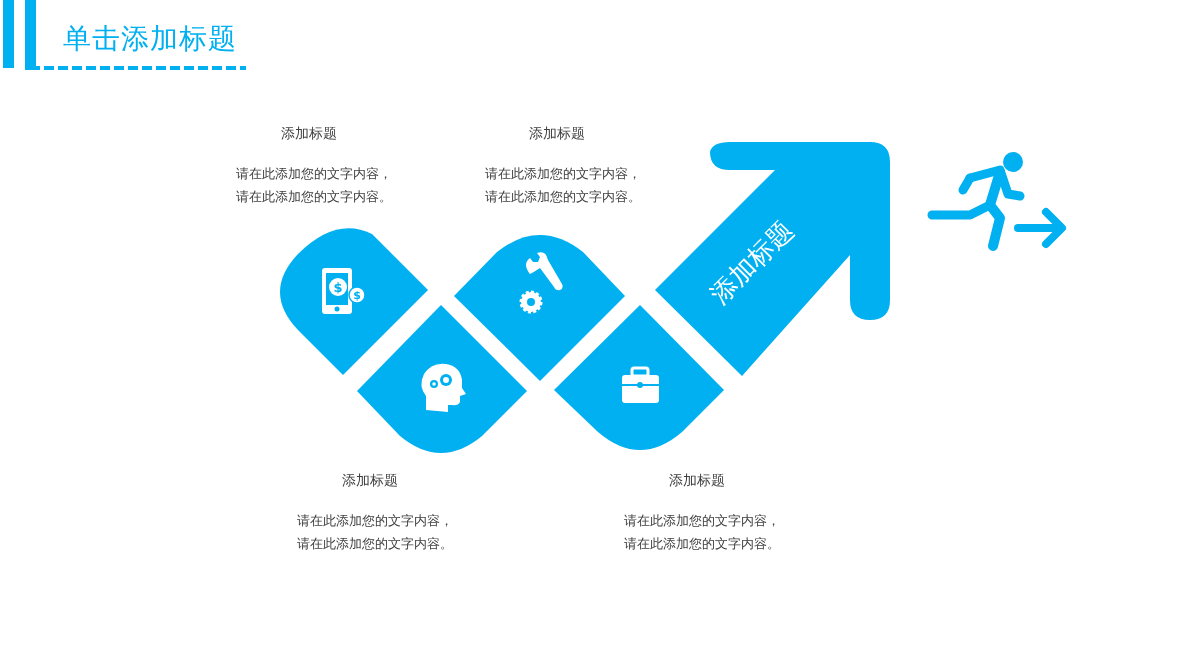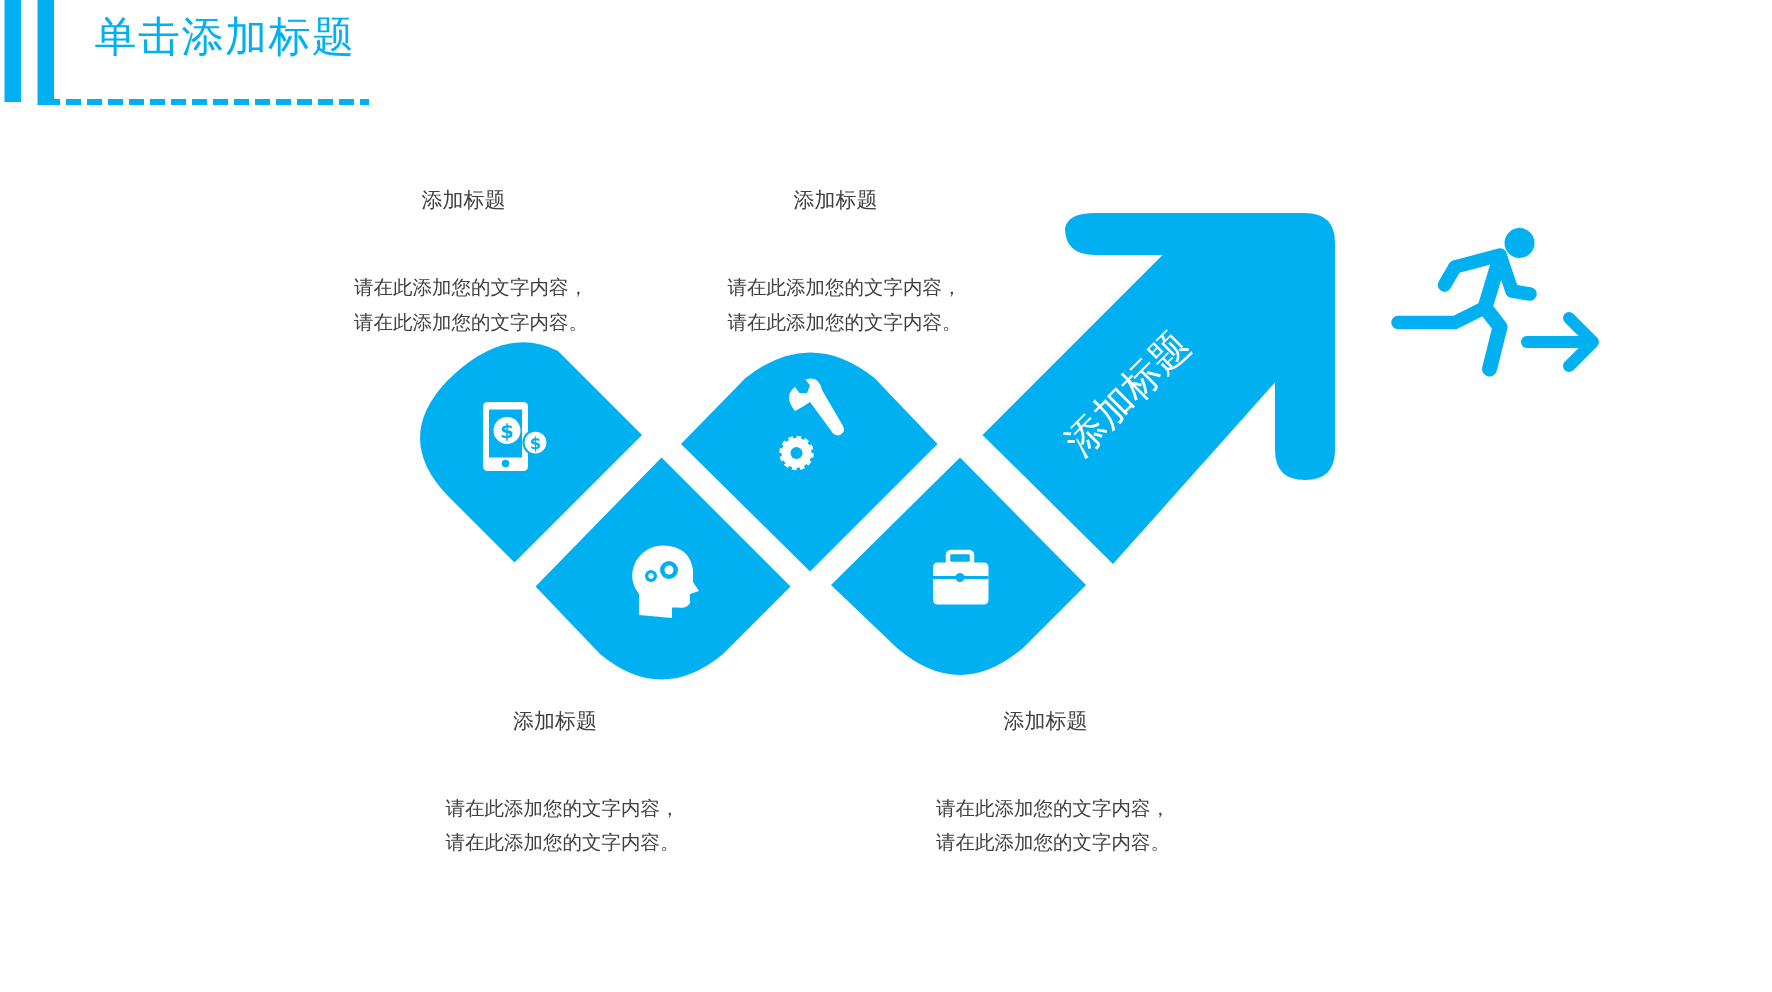--- a/index.html
+++ b/index.html
@@ -6,25 +6,25 @@
   body {
     width: 1181px; height: 661px; background: #ffffff; position: relative; overflow: hidden;
     font-family: "DejaVu Sans", "Liberation Sans", sans-serif;
   }
   .bar { position: absolute; background: #00b0f0; }
   .dash-line {
     position: absolute; left: 30px; top: 66px; width: 216px; height: 4px;
     background: repeating-linear-gradient(90deg, #00b0f0 0 10px, transparent 10px 14px);
   }
   .page-title {
-    position: absolute; left: 63px; top: 6px; font-size: 28px; color: #00b0f0; letter-spacing: 1px;
+    position: absolute; left: 63px; top: 20px; font-size: 28px; color: #00b0f0; letter-spacing: 1px;
   }
   .block { position: absolute; text-align: left; color: #404040; }
   .block .b-title { font-size: 14px; color: #404040; position: absolute; white-space: nowrap; }
-  .block .b-text { font-size: 13px; line-height: 23px; position: absolute; white-space: nowrap; margin-top: 19px; }
+  .block .b-text { font-size: 13px; line-height: 23px; position: absolute; white-space: nowrap; }
   svg.diagram { position: absolute; left: 0; top: 0; }
   .arrow-label {
     position: absolute; left: 700px; top: 245px; font-size: 26px; color: #ffffff;
     transform: rotate(-45deg); transform-origin: center; white-space: nowrap;
   }
 </style>
 </head>
 <body>
 
 <div class="bar" style="left:3px;top:0;width:11px;height:68px;"></div>

